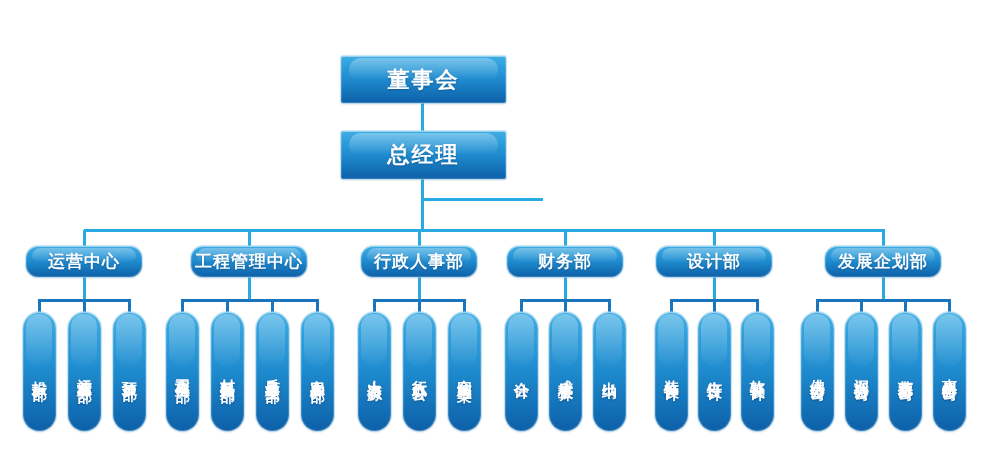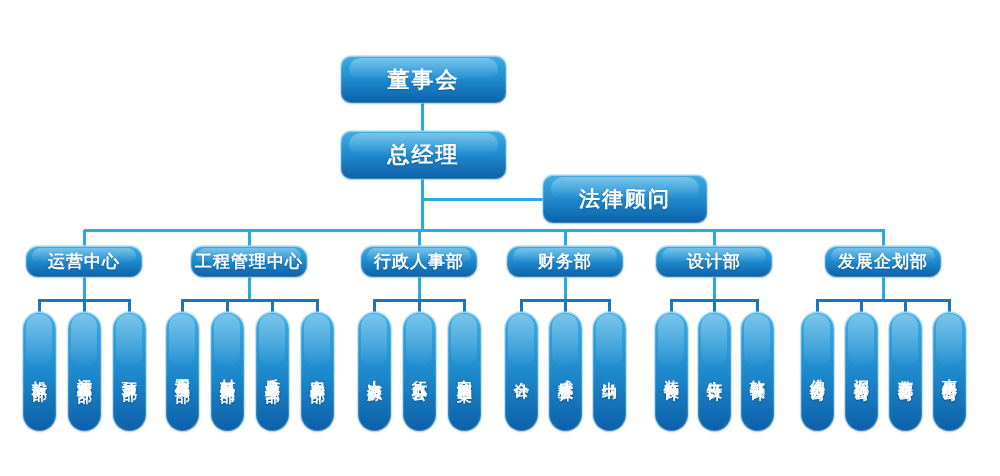--- a/index.html
+++ b/index.html
@@ -18,21 +18,21 @@
     color:var(--txt); font-weight:bold;
     box-shadow:inset 0 1px 0 rgba(255,255,255,.35), inset 0 0 0 1px rgba(255,255,255,.18), 0 0 0 1px rgba(164,214,241,.55), 0 1px 2px rgba(10,70,130,.25);
     text-shadow:0 1px 2px rgba(0,40,90,.35);
   }
   .node::before{
     content:""; position:absolute; left:5%; right:5%; top:2px; height:44%;
     border-radius:12px 12px 8px 8px;
     background:linear-gradient(180deg,rgba(255,255,255,.30),rgba(255,255,255,.02));
     pointer-events:none;
   }
-  .hbox{border-radius:10px; letter-spacing:2px;}
+  .hbox{border-radius:2px; letter-spacing:2px;}
   .dept{border-radius:12px; letter-spacing:1px;}
   .pill{border-radius:17px;}
   .pill::before{left:12%; right:12%; border-radius:12px;}
   .vtext{
     writing-mode:vertical-rl; text-orientation:upright;
     letter-spacing:2px; line-height:1;
   }
   .cl,.cd{position:absolute;}
   .cl{background:var(--line-light);}
   .cd{background:var(--line-dark);}
@@ -87,23 +87,20 @@
   <div class="cd" style="left:815.5px;top:301px;width:3px;height:11px"></div>
   <div class="cd" style="left:859.5px;top:301px;width:3px;height:11px"></div>
   <div class="cd" style="left:903.5px;top:301px;width:3px;height:11px"></div>
   <div class="cd" style="left:947.5px;top:301px;width:3px;height:11px"></div>
 
   <div class="node hbox" style="left:341px;top:56px;width:165px;height:47px;font-size:22px">
     <span>董事会</span>
   </div>
   <div class="node hbox" style="left:341px;top:131px;width:165px;height:48px;font-size:22px">
     <span>总经理</span>
-  </div>
-  <div class="node hbox" style="left:543px;top:175px;width:164px;height:48px;font-size:21px">
-    <span>法律顾问</span>
   </div>
 
   <div class="node dept" style="left:26px;top:246px;width:116px;height:31px;font-size:17px">
     <span>运营中心</span>
   </div>
   <div class="node dept" style="left:191px;top:246px;width:116px;height:31px;font-size:17px">
     <span>工程管理中心</span>
   </div>
   <div class="node dept" style="left:361px;top:246px;width:116px;height:31px;font-size:17px">
     <span>行政人事部</span>

